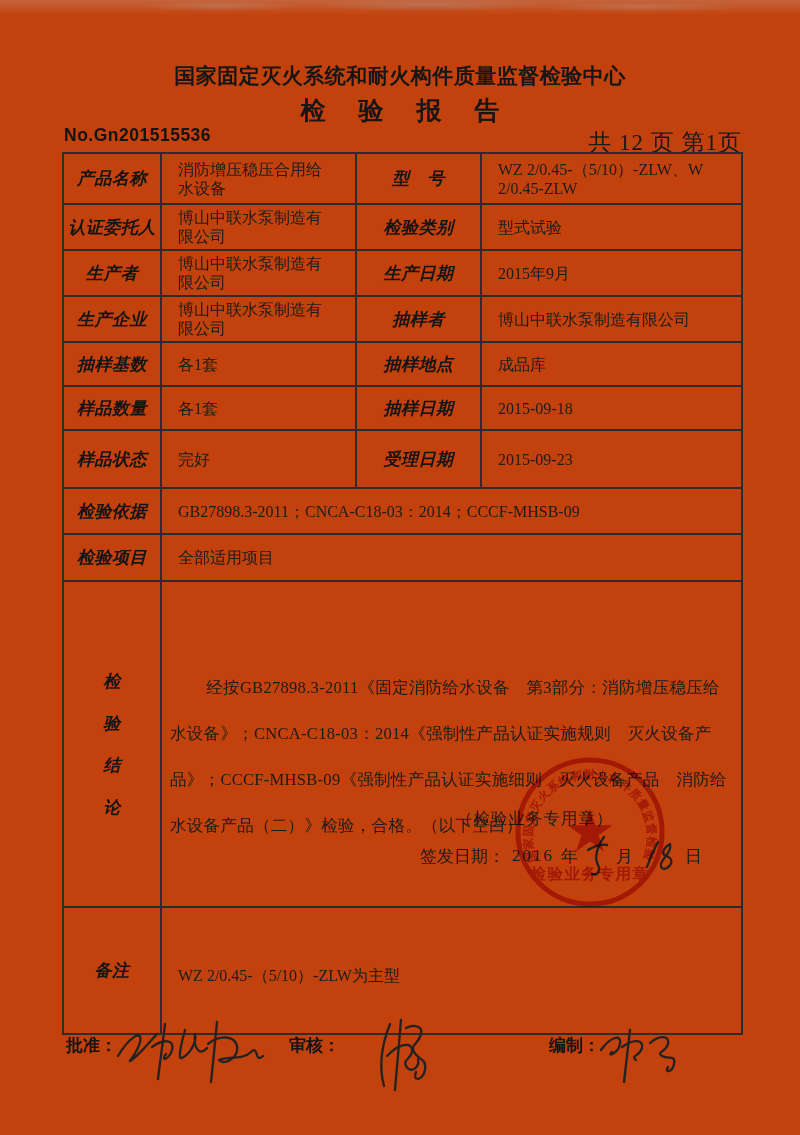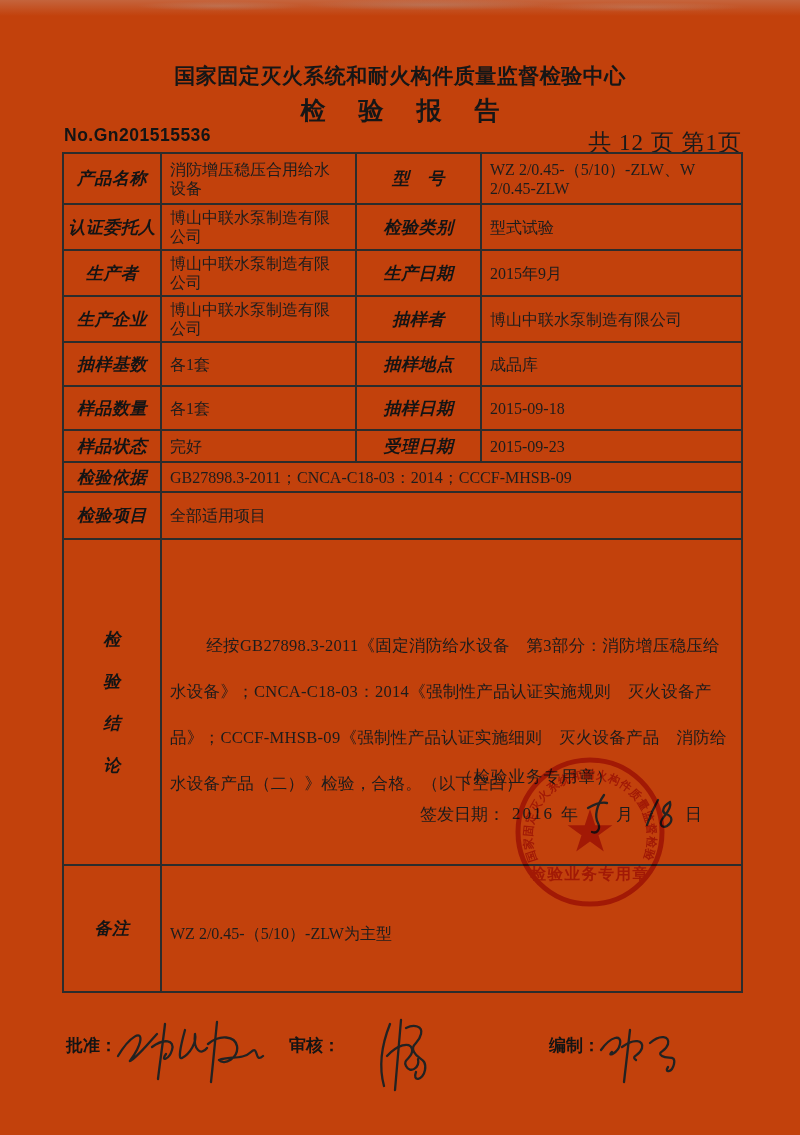--- a/index.html
+++ b/index.html
@@ -42,21 +42,21 @@
   table.main td{
     border:2px solid #2c2c2c;vertical-align:middle;
     overflow:hidden;
   }
   td.lab{
     font-family:"Liberation Sans", sans-serif;font-weight:bold;
     font-size:17px;text-align:center;color:#141414;padding:0;letter-spacing:0.5px;font-style:italic;
   }
   td.val{
     font-size:16px;line-height:19px;color:#1d1d1d;
-    padding:3px 22px 3px 8px;text-align:left;
+    padding:3px 22px 3px 16px;text-align:left;
   }
   td.val.wide{padding-right:10px;}
   .vstack{display:flex;flex-direction:column;align-items:center;gap:19px;}
   td.concl{position:relative;vertical-align:top;padding:0;}
   .concl-text{
     margin:0;padding:25px 8px 0 8px;text-indent:2.2em;
     font-size:16.5px;line-height:46px;letter-spacing:0.3px;text-align:left;
   }
   .seal-note{
     position:absolute;left:294px;top:226px;
@@ -130,27 +130,27 @@
       <td class="val">各1套</td>
       <td class="lab">抽样地点</td>
       <td class="val wide">成品库</td>
     </tr>
     <tr style="height:44px">
       <td class="lab">样品数量</td>
       <td class="val">各1套</td>
       <td class="lab">抽样日期</td>
       <td class="val wide">2015-09-18</td>
     </tr>
-    <tr style="height:32px">
+    <tr style="height:58px">
       <td class="lab">样品状态</td>
       <td class="val">完好</td>
       <td class="lab">受理日期</td>
       <td class="val wide">2015-09-23</td>
     </tr>
-    <tr style="height:30px">
+    <tr style="height:46px">
       <td class="lab">检验依据</td>
       <td class="val wide" colspan="3">GB27898.3-2011；CNCA-C18-03：2014；CCCF-MHSB-09</td>
     </tr>
     <tr style="height:47px">
       <td class="lab">检验项目</td>
       <td class="val wide" colspan="3">全部适用项目</td>
     </tr>
     <tr style="height:326px">
       <td class="lab">
         <div class="vstack">

